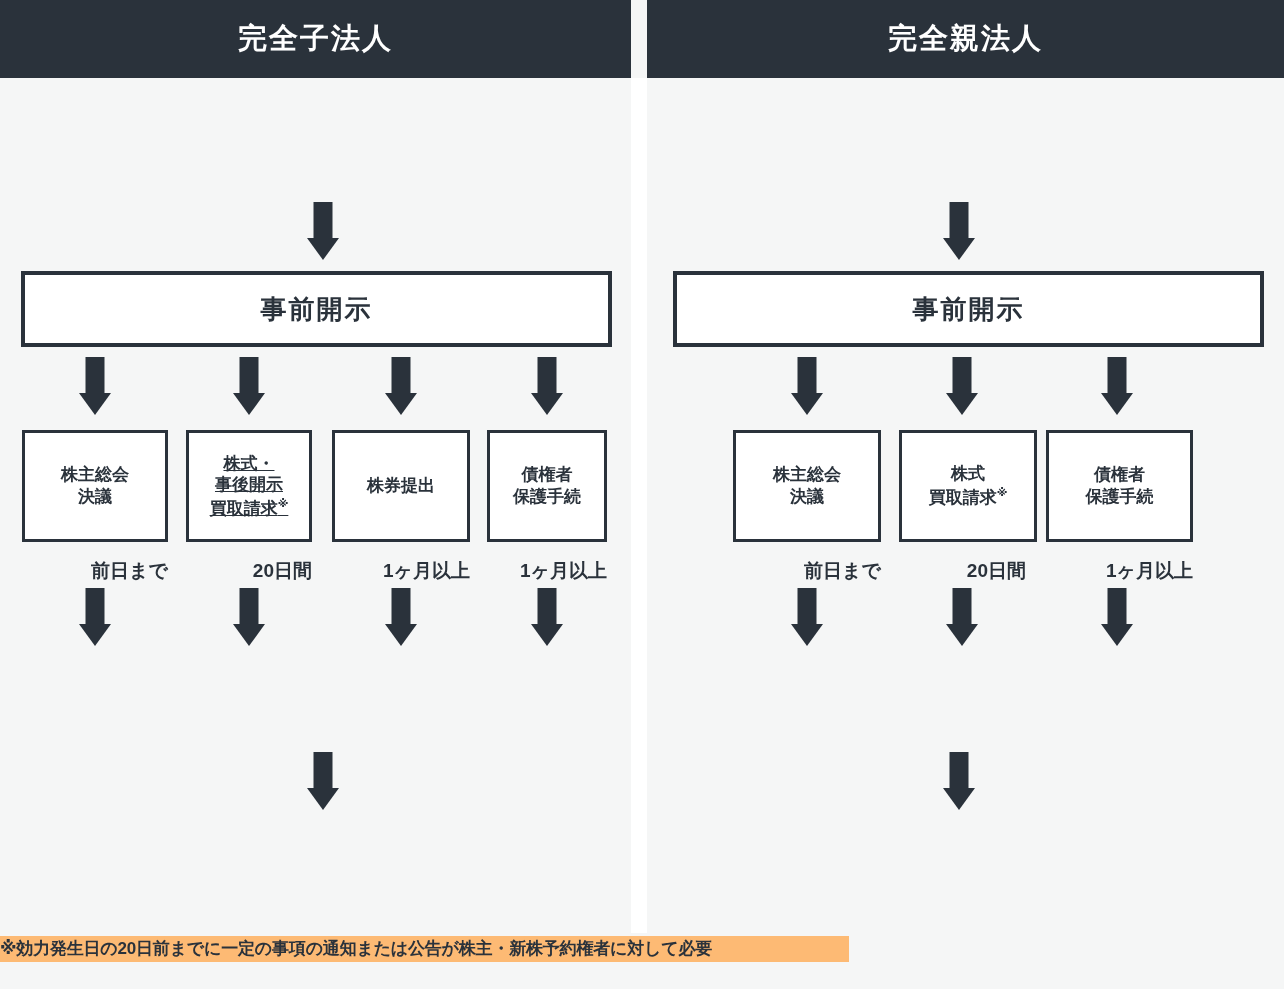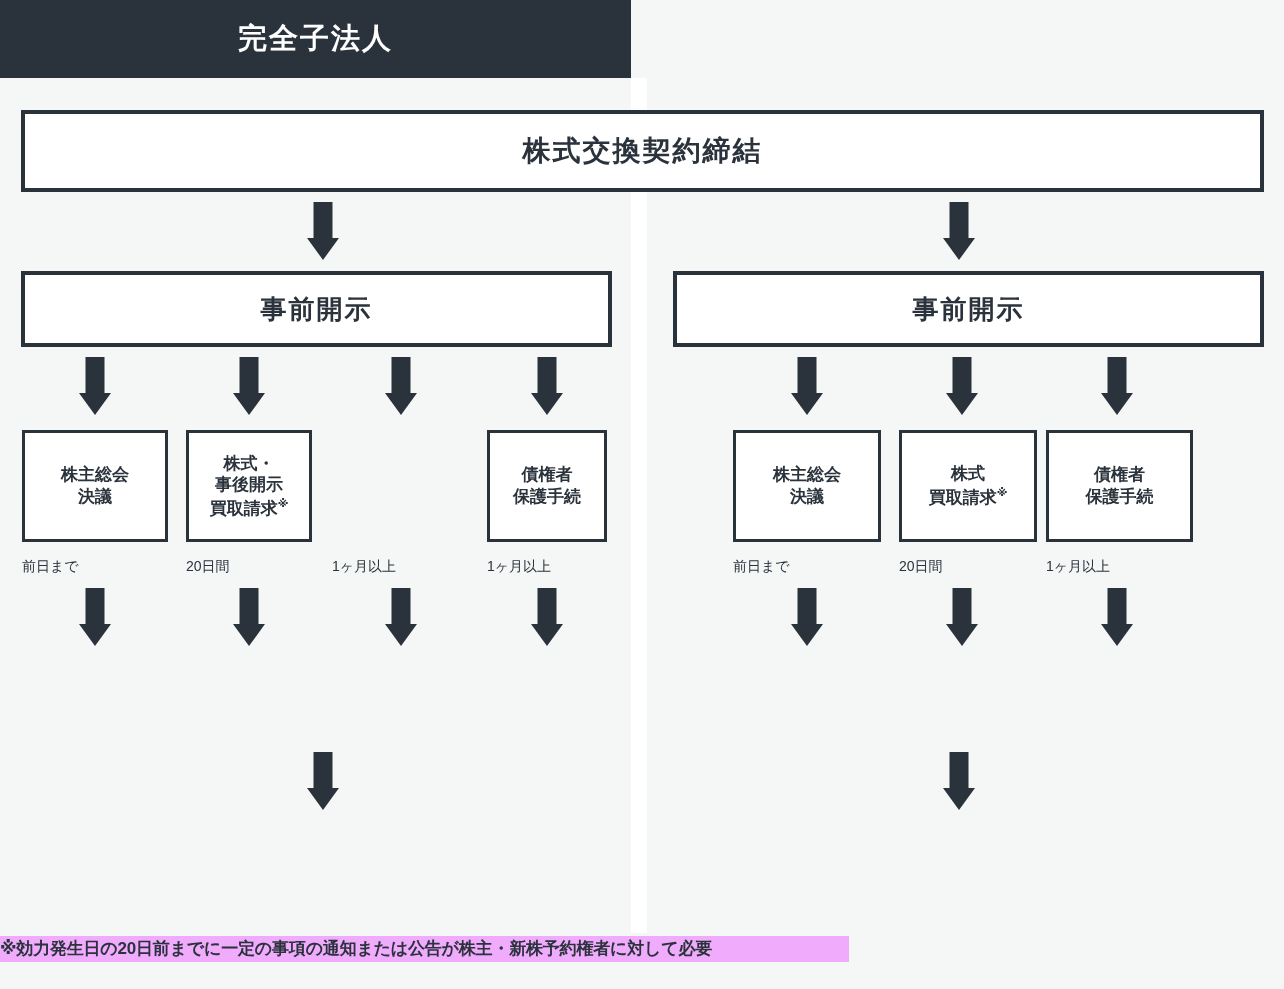--- a/index.html
+++ b/index.html
@@ -69,57 +69,57 @@
     position:absolute;left:50%;transform:translateX(-50%);
     bottom:0;width:0;height:0;
     border-left:16px solid transparent;
     border-right:16px solid transparent;
     border-top:22px solid #2a323b;
   }
 
   
   .caption{
     position:absolute;
-    text-align:left;
-    font-size:14px;font-weight:400;letter-spacing:0px;
+    text-align:right;
+    font-size:19px;font-weight:700;letter-spacing:0px;
     color:#2a323b;
     z-index:5;
   }
 
   
   .footnote{
     position:absolute;left:0;top:936px;
     width:849px;height:26px;
-    background:#f0abfc;
+    background:#fdba74;
     color:#2a323b;
     font-size:17px;font-weight:700;
     line-height:26px;
     white-space:nowrap;
     letter-spacing:-0.2px;
     z-index:7;
     overflow:hidden;
   }
 </style>
 </head>
 <body>
 
 <div class="stage">
 
   <div class="lane lane-left"></div>
   <div class="lane lane-right"></div>
 
   <div class="hdr hdr-left">
     <span>完全子法人</span>
   </div>
+  <div class="hdr hdr-right">
+    <span>完全親法人</span>
+  </div>
 
   <div class="divider"></div>
 
-  <div class="box span" style="left:21px;top:110px;width:1243px;height:82px;">
-    <span>株式交換契約締結</span>
-  </div>
 
   <div class="arrow" style="left:300px;top:202px;width:46px;height:58px;">
     <div class="stem" style="height:36px;"></div>
       <div class="head"></div>
   </div>
   <div class="arrow" style="left:936px;top:202px;width:46px;height:58px;">
     <div class="stem" style="height:36px;"></div>
       <div class="head"></div>
   </div>
 
@@ -159,25 +159,30 @@
     <div class="stem" style="height:36px;"></div>
       <div class="head"></div>
   </div>
 
   <div class="box small" style="left:22px;top:430px;width:146px;height:112px;">
     <div class="inner">
       <span>株主総会</span><br>
       <span>決議</span>
     </div>
   </div>
-  <div class="box small" style="left:186px;top:430px;width:126px;height:112px;">
+  <div class="box small" style="left:186px;top:430px;width:126px;height:112px;text-decoration:underline;">
     <div class="inner">
       <span>株式・</span><br>
       <span>事後開示</span><br>
       <span>買取請求</span><span class="sup">※</span>
+    </div>
+  </div>
+  <div class="box small" style="left:332px;top:430px;width:138px;height:112px;">
+    <div class="inner">
+      <span>株券提出</span>
     </div>
   </div>
   <div class="box small" style="left:487px;top:430px;width:120px;height:112px;">
     <div class="inner">
       <span>債権者</span><br>
       <span>保護手続</span>
     </div>
   </div>
 
   <div class="box small" style="left:733px;top:430px;width:148px;height:112px;">

